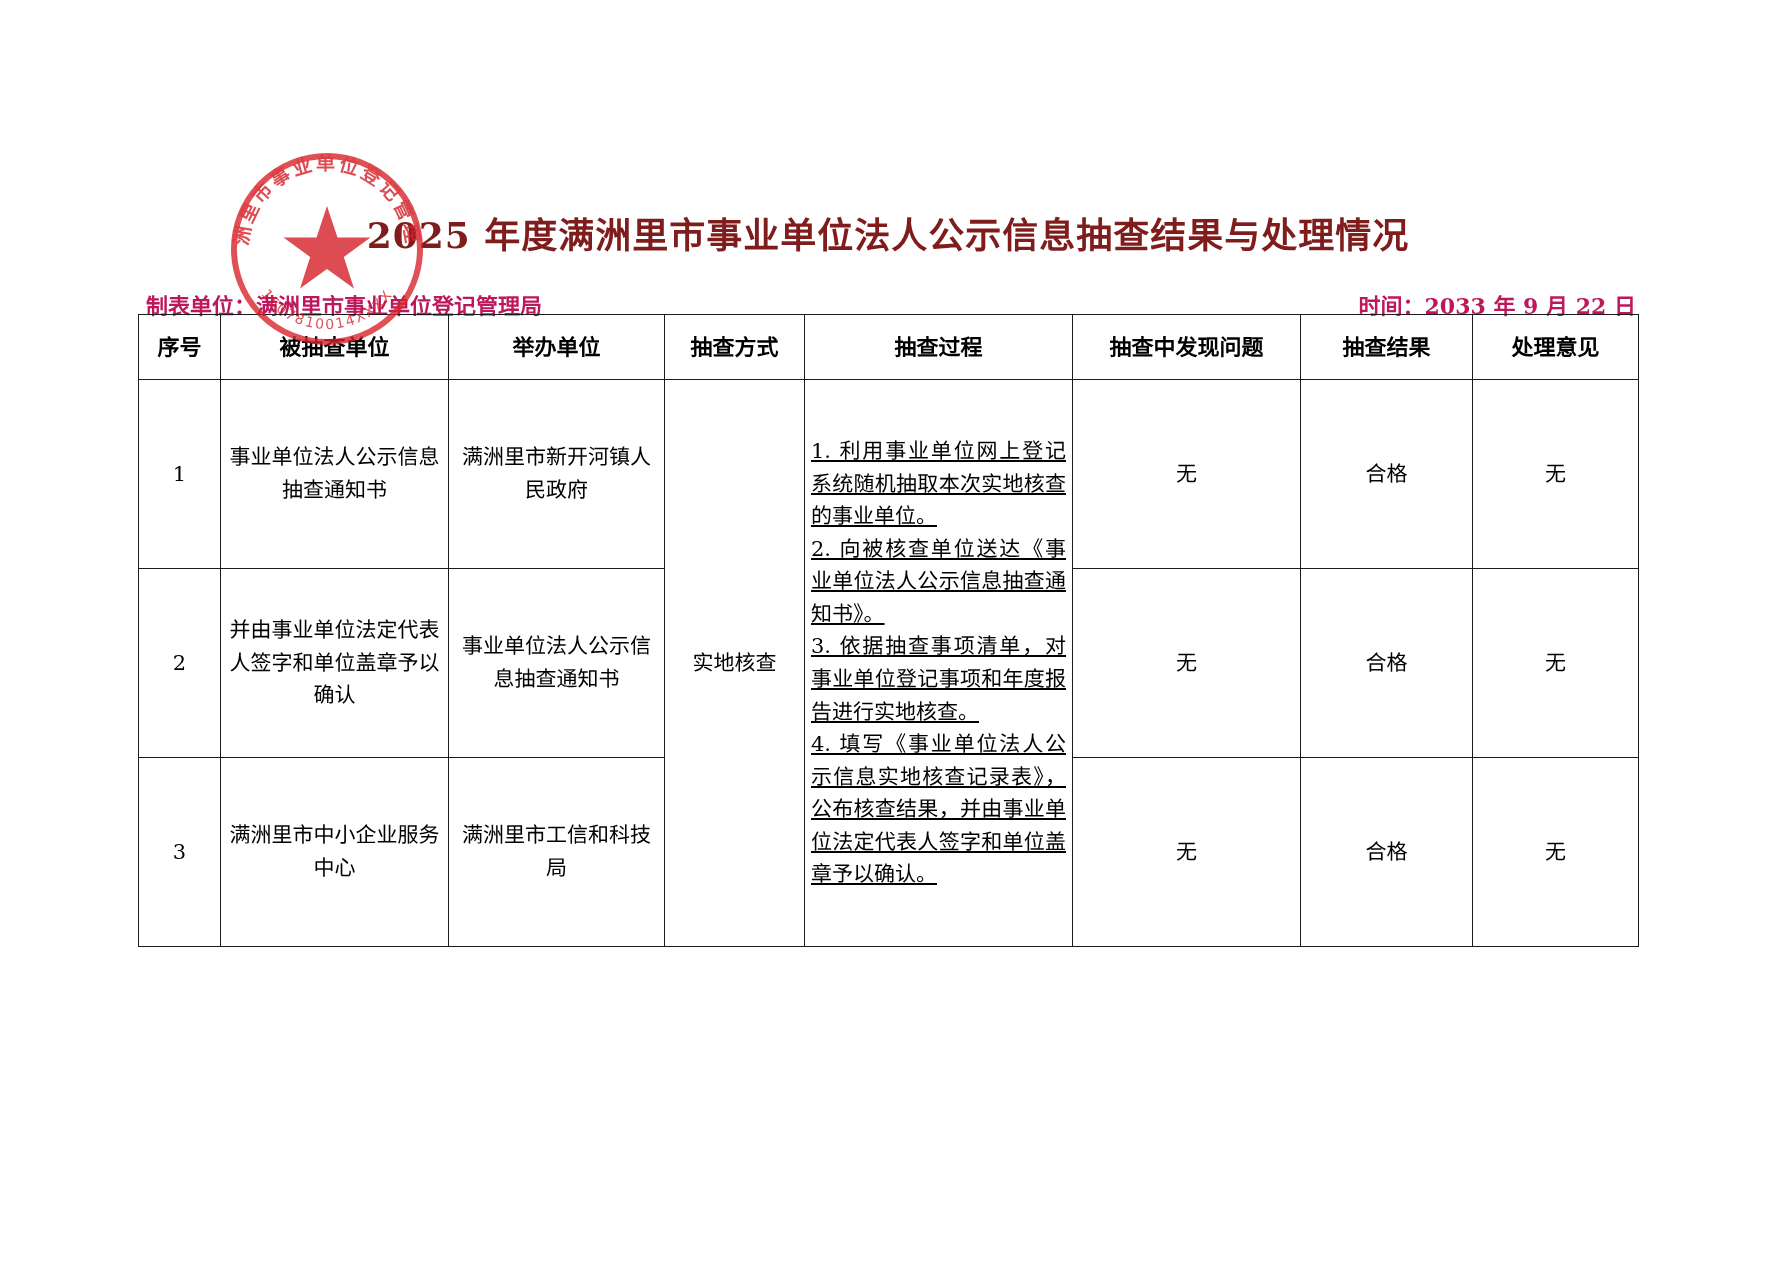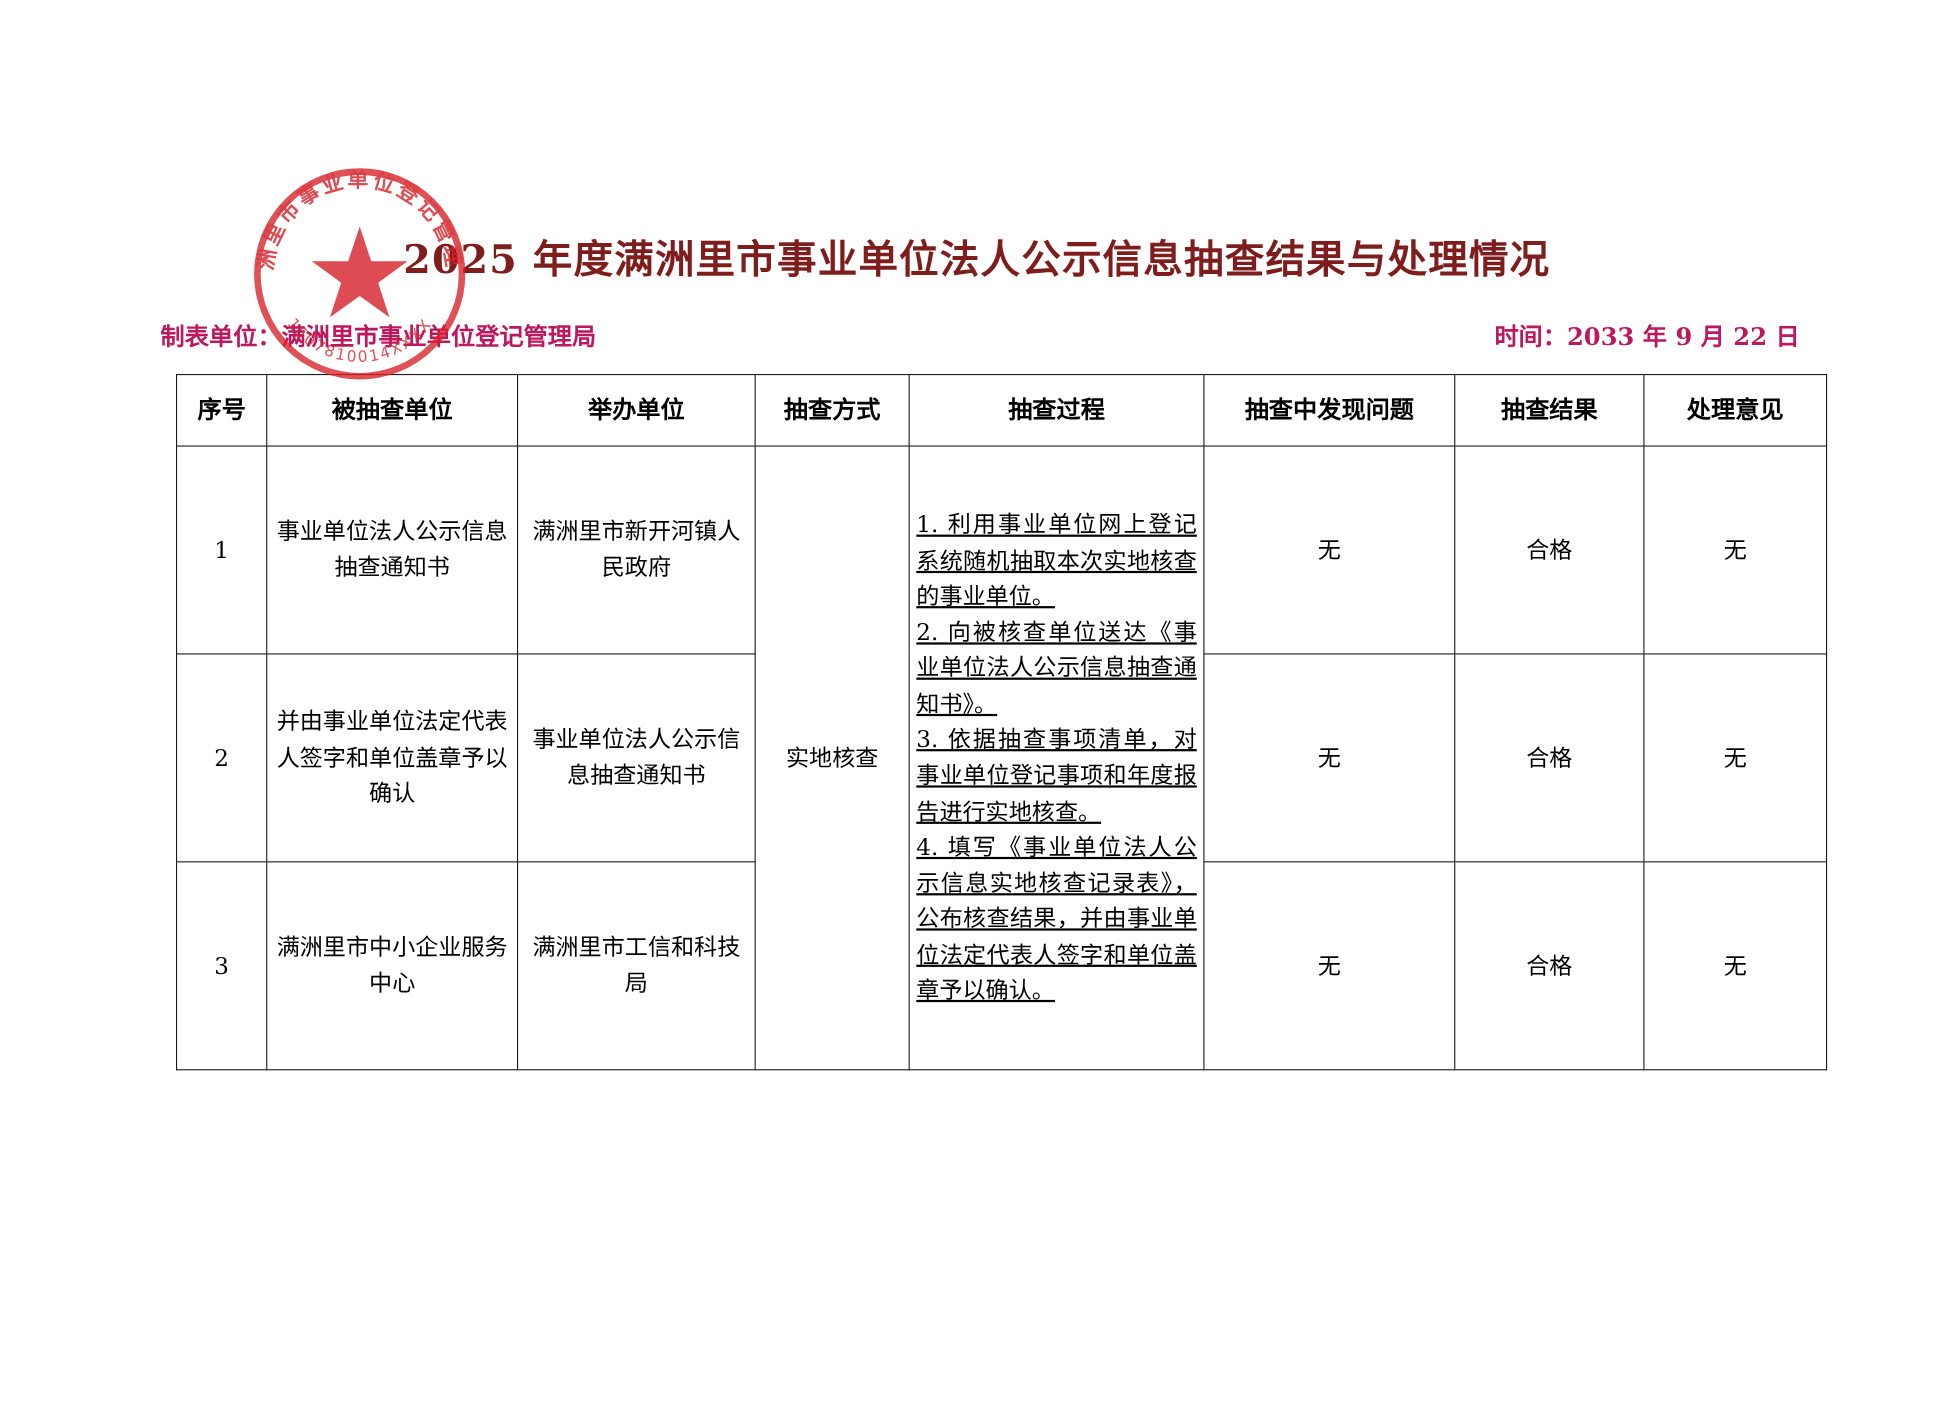--- a/index.html
+++ b/index.html
@@ -48,23 +48,22 @@
     font-weight: bold;
     color: #be185d;
     gap: 16px;
   }
   .meta-left, .meta-right { white-space: nowrap; }
 
   
   .table-wrap {
     position: absolute;
     left: 138px;
-    top: 340px;
+    top: 314px;
     width: 1500px;
-    margin-left: 22px;
   }
   table.main {
     border-collapse: collapse;
     table-layout: fixed;
     width: 1500px;
   }
   table.main th, table.main td {
     border: 1.6px solid #1a1a1a;
     text-align: center;
     vertical-align: middle;

